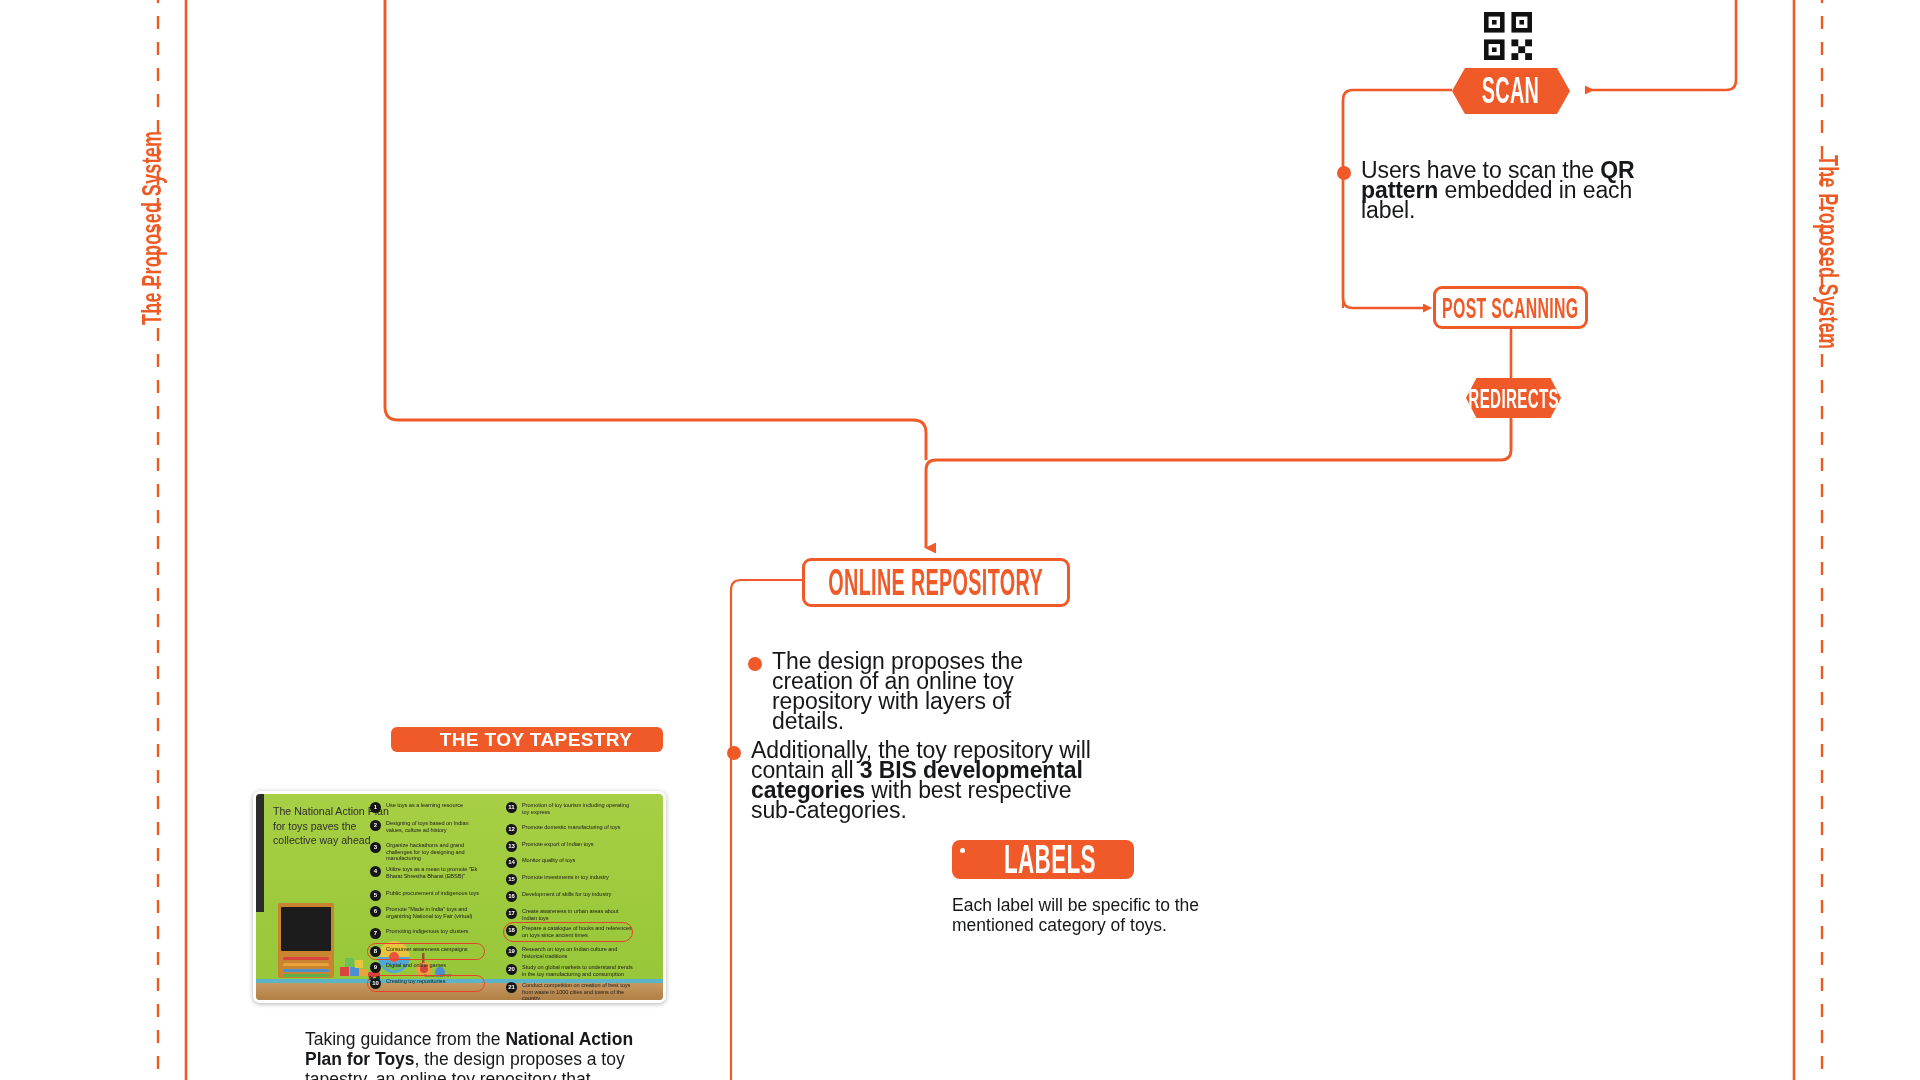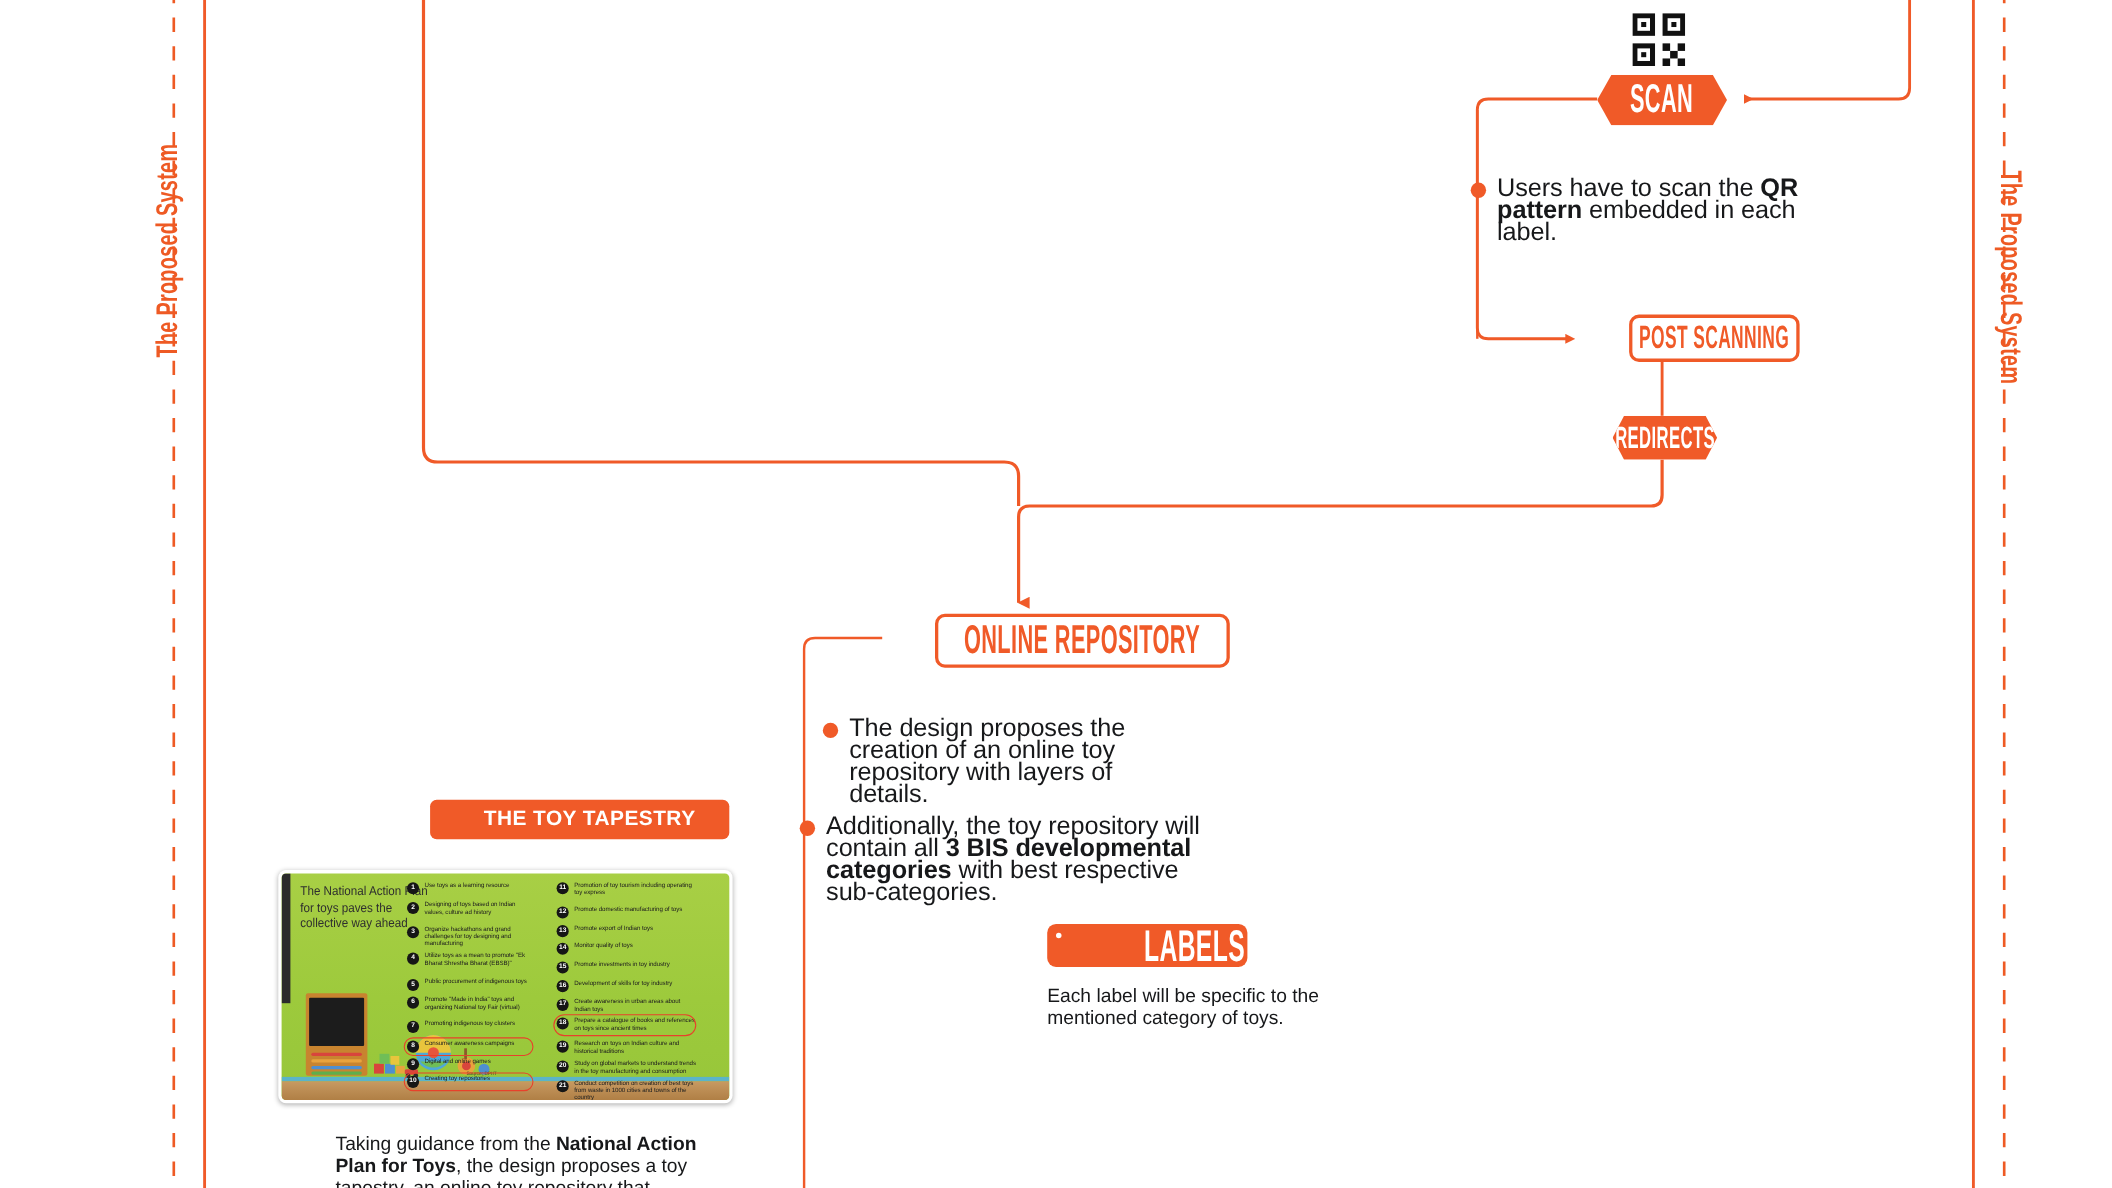--- a/index.html
+++ b/index.html
@@ -64,21 +64,20 @@
   .node-box {
     position: absolute;
     display: flex; align-items: center; justify-content: center;
     background: #ffffff;
     border: 3px solid #F05A28;
     border-radius: 9px;
     color: #F05A28;
     font-family: "Liberation Sans Narrow", "Liberation Sans", sans-serif;
     font-weight: 700;
     letter-spacing: 0.5px;
-    margin-left: 48px;
   }
   .node-box span {
     display: block;
     transform: scaleX(0.66) scaleY(1.22);
     white-space: nowrap;
   }
 
   #node-scan { left: 1452px; top: 68px; width: 118px; height: 46px; font-size: 30px; }
   #node-post-scanning { left: 1433px; top: 286px; width: 155px; height: 43px; font-size: 24px; }
   #node-redirects { left: 1466px; top: 378px; width: 95px; height: 40px; font-size: 23px; }
@@ -110,21 +109,21 @@
   #bullet-repo-1 { left: 748px; top: 651px; width: 330px; }
   #bullet-repo-2 { left: 727px; top: 740px; width: 370px; }
 
   
   #labels-tag {
     position: absolute;
     left: 952px; top: 840px;
     width: 182px; height: 39px;
     background: #F05A28;
     border-radius: 8px;
-    display: flex; align-items: center; padding-left: 36px;
+    display: flex; align-items: center;
   }
   #labels-hole {
     position: absolute;
     left: 8px; top: 8px;
     width: 5px; height: 5px;
     border-radius: 50%;
     background: #ffffff;
   }
   #labels-qr { margin-left: 18px; width: 30px; height: 30px; }
   #labels-word {
@@ -144,21 +143,21 @@
     width: 290px;
     font-size: 17.5px;
     line-height: 20px;
     color: #17181A;
   }
 
   
   #tapestry-title {
     position: absolute;
     left: 391px; top: 727px;
-    width: 272px; height: 36px;
+    width: 272px; height: 25px;
     background: #F05A28;
     border-radius: 6px;
     display: flex; align-items: center; justify-content: center;
     color: #ffffff;
     font-size: 19px;
     font-weight: 700;
     letter-spacing: 0.4px;
     padding-left: 18px;
   }
 

